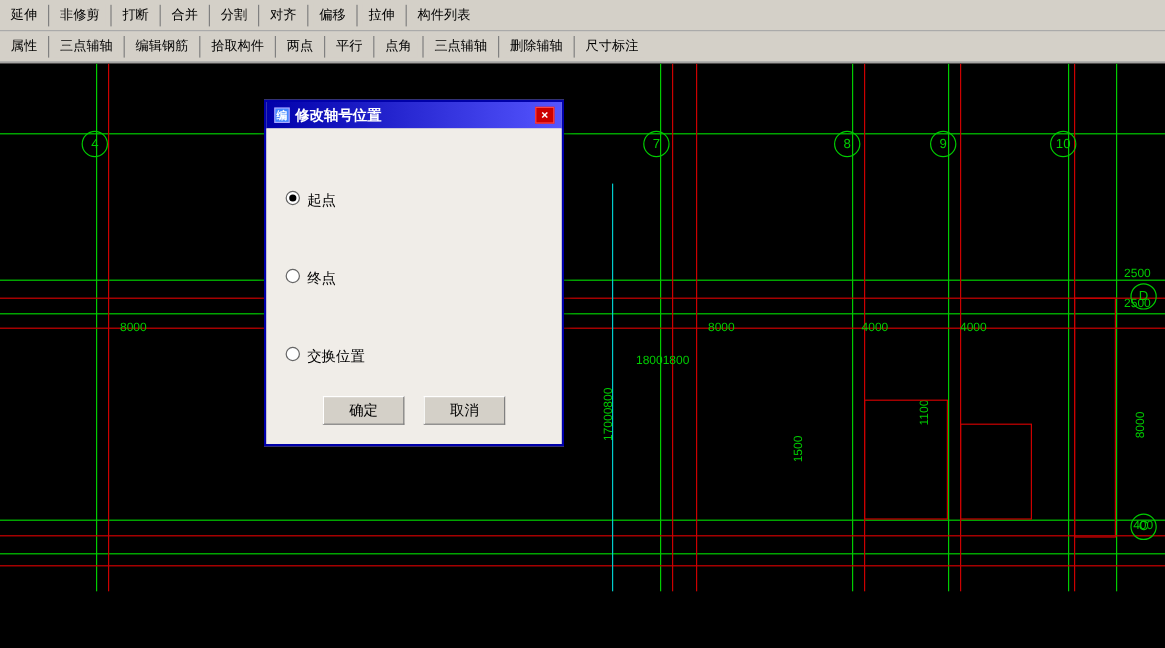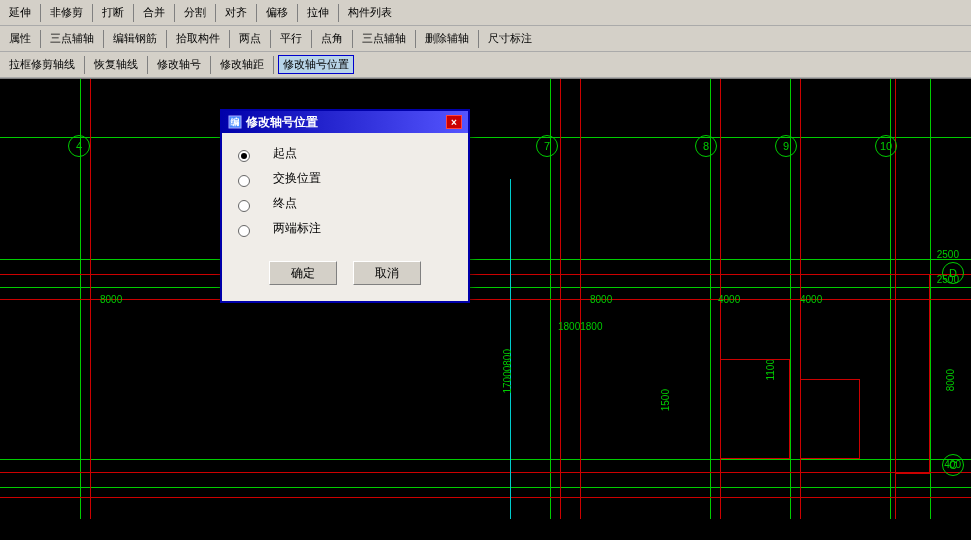--- a/index.html
+++ b/index.html
@@ -169,23 +169,24 @@
 
     .radio-group {
       display: flex;
       flex-direction: column;
       gap: 8px;
       margin-bottom: 16px;
     }
 
     .radio-item {
       display: flex;
-      align-items: flex-end;
-      gap: 23px;
+      align-items: flex-start;
+      gap: 6px;
       cursor: pointer;
+      margin-top: 40px;
     }
 
     .radio-input {
       width: 12px;
       height: 12px;
       border-radius: 50%;
       border: 1px solid #666;
       background: #fff;
       display: flex;
       align-items: center;
@@ -318,41 +319,20 @@
     <div class="toolbar-separator"></div>
     <button class="toolbar-btn">
       <span class="toolbar-text">删除辅轴</span>
     </button>
     <div class="toolbar-separator"></div>
     <button class="toolbar-btn">
       <span class="toolbar-text">尺寸标注</span>
     </button>
   </div>
 
-  <div class="toolbar-row">
-    <button class="toolbar-btn">
-      <span class="toolbar-text">拉框修剪轴线</span>
-    </button>
-    <div class="toolbar-separator"></div>
-    <button class="toolbar-btn">
-      <span class="toolbar-text">恢复轴线</span>
-    </button>
-    <div class="toolbar-separator"></div>
-    <button class="toolbar-btn">
-      <span class="toolbar-text">修改轴号</span>
-    </button>
-    <div class="toolbar-separator"></div>
-    <button class="toolbar-btn">
-      <span class="toolbar-text">修改轴距</span>
-    </button>
-    <div class="toolbar-separator"></div>
-    <button class="toolbar-btn" style="border: 1px solid #0000cc; background: #b8d4e8;">
-      <span class="toolbar-text">修改轴号位置</span>
-    </button>
-  </div>
 </div>
 
 <div class="cad-area">
 
   <div class="grid-line-h" style="top:58px; left:0; width:971px;"></div>
   <div class="grid-line-h" style="top:180px; left:0; width:971px;"></div>
   <div class="grid-line-h" style="top:208px; left:0; width:971px;"></div>
   <div class="grid-line-h" style="top:380px; left:0; width:971px;"></div>
   <div class="grid-line-h" style="top:408px; left:0; width:971px;"></div>
 
@@ -397,21 +377,21 @@
     <span>D</span>
   </div>
   <div class="axis-circle" style="left:942px; top:375px;">
     <span>C</span>
   </div>
 
   <div class="dim-text" style="left:100px; top:215px;">8000</div>
   <div class="dim-text" style="left:590px; top:215px;">8000</div>
   <div class="dim-text" style="left:718px; top:215px;">4000</div>
   <div class="dim-text" style="left:800px; top:215px;">4000</div>
-  <div class="dim-text" style="left:558px; top:242px;">18001800</div>
+  <div class="dim-text" style="left:530px; top:242px;">18001800</div>
 
   <div class="dim-text" style="right:12px; top:170px;">2500</div>
   <div class="dim-text" style="right:12px; top:195px;">2500</div>
   <div class="dim-text" style="right:10px; top:380px;">400</div>
 
   <div style="position:absolute; left:502px; top:270px; color:#00cc00; font-size:10px; writing-mode:vertical-rl; transform:rotate(180deg);">17000800</div>
   <div style="position:absolute; left:660px; top:310px; color:#00cc00; font-size:10px; writing-mode:vertical-rl; transform:rotate(180deg);">1500</div>
   <div style="position:absolute; left:765px; top:280px; color:#00cc00; font-size:10px; writing-mode:vertical-rl; transform:rotate(180deg);">1100</div>
   <div style="position:absolute; right:15px; top:290px; color:#00cc00; font-size:10px; writing-mode:vertical-rl; transform:rotate(180deg);">8000</div>
 
@@ -438,32 +418,28 @@
       <div class="dialog-body">
         <div class="radio-group">
 
           <label class="radio-item">
             <div class="radio-input checked"></div>
             <span class="radio-label">起点</span>
           </label>
 
           <label class="radio-item">
             <div class="radio-input"></div>
+            <span class="radio-label">终点</span>
+          </label>
+
+          <label class="radio-item">
+            <div class="radio-input"></div>
             <span class="radio-label">交换位置</span>
           </label>
 
-          <label class="radio-item">
-            <div class="radio-input"></div>
-            <span class="radio-label">终点</span>
-          </label>
-
-          <label class="radio-item">
-            <div class="radio-input"></div>
-            <span class="radio-label">两端标注</span>
-          </label>
 
         </div>
 
         <div class="dialog-buttons">
           <button class="dialog-btn">
             <span>确定</span>
           </button>
           <button class="dialog-btn">
             <span>取消</span>
           </button>

